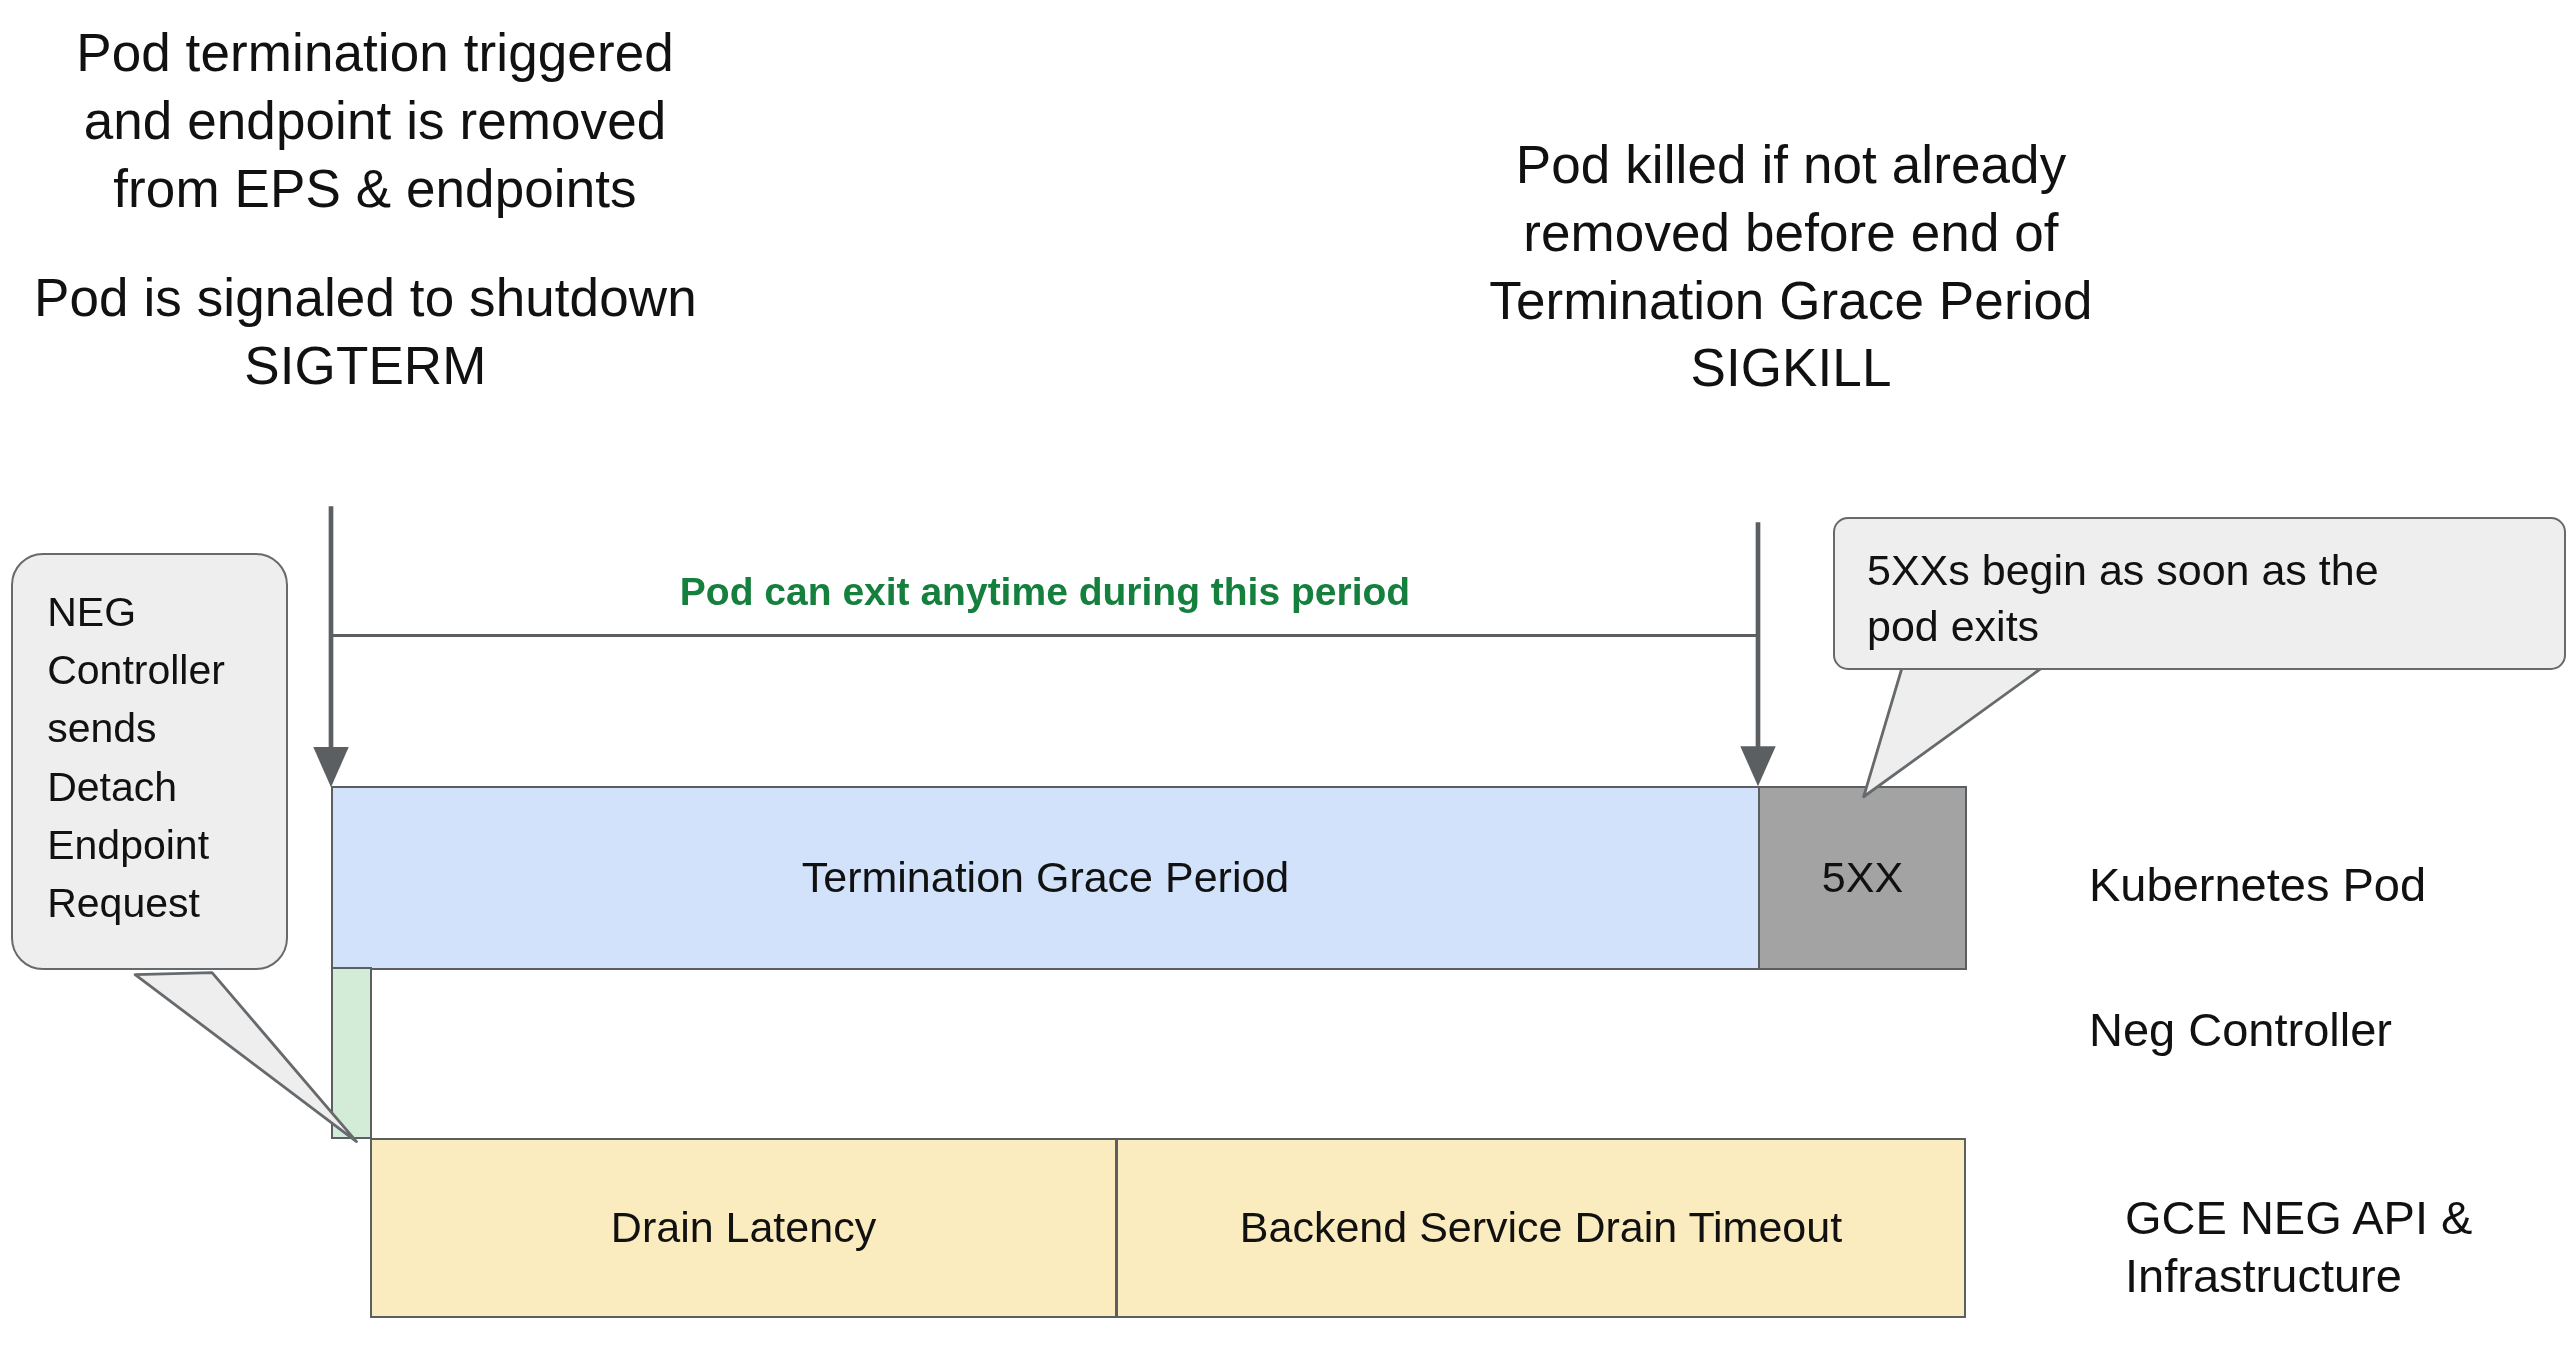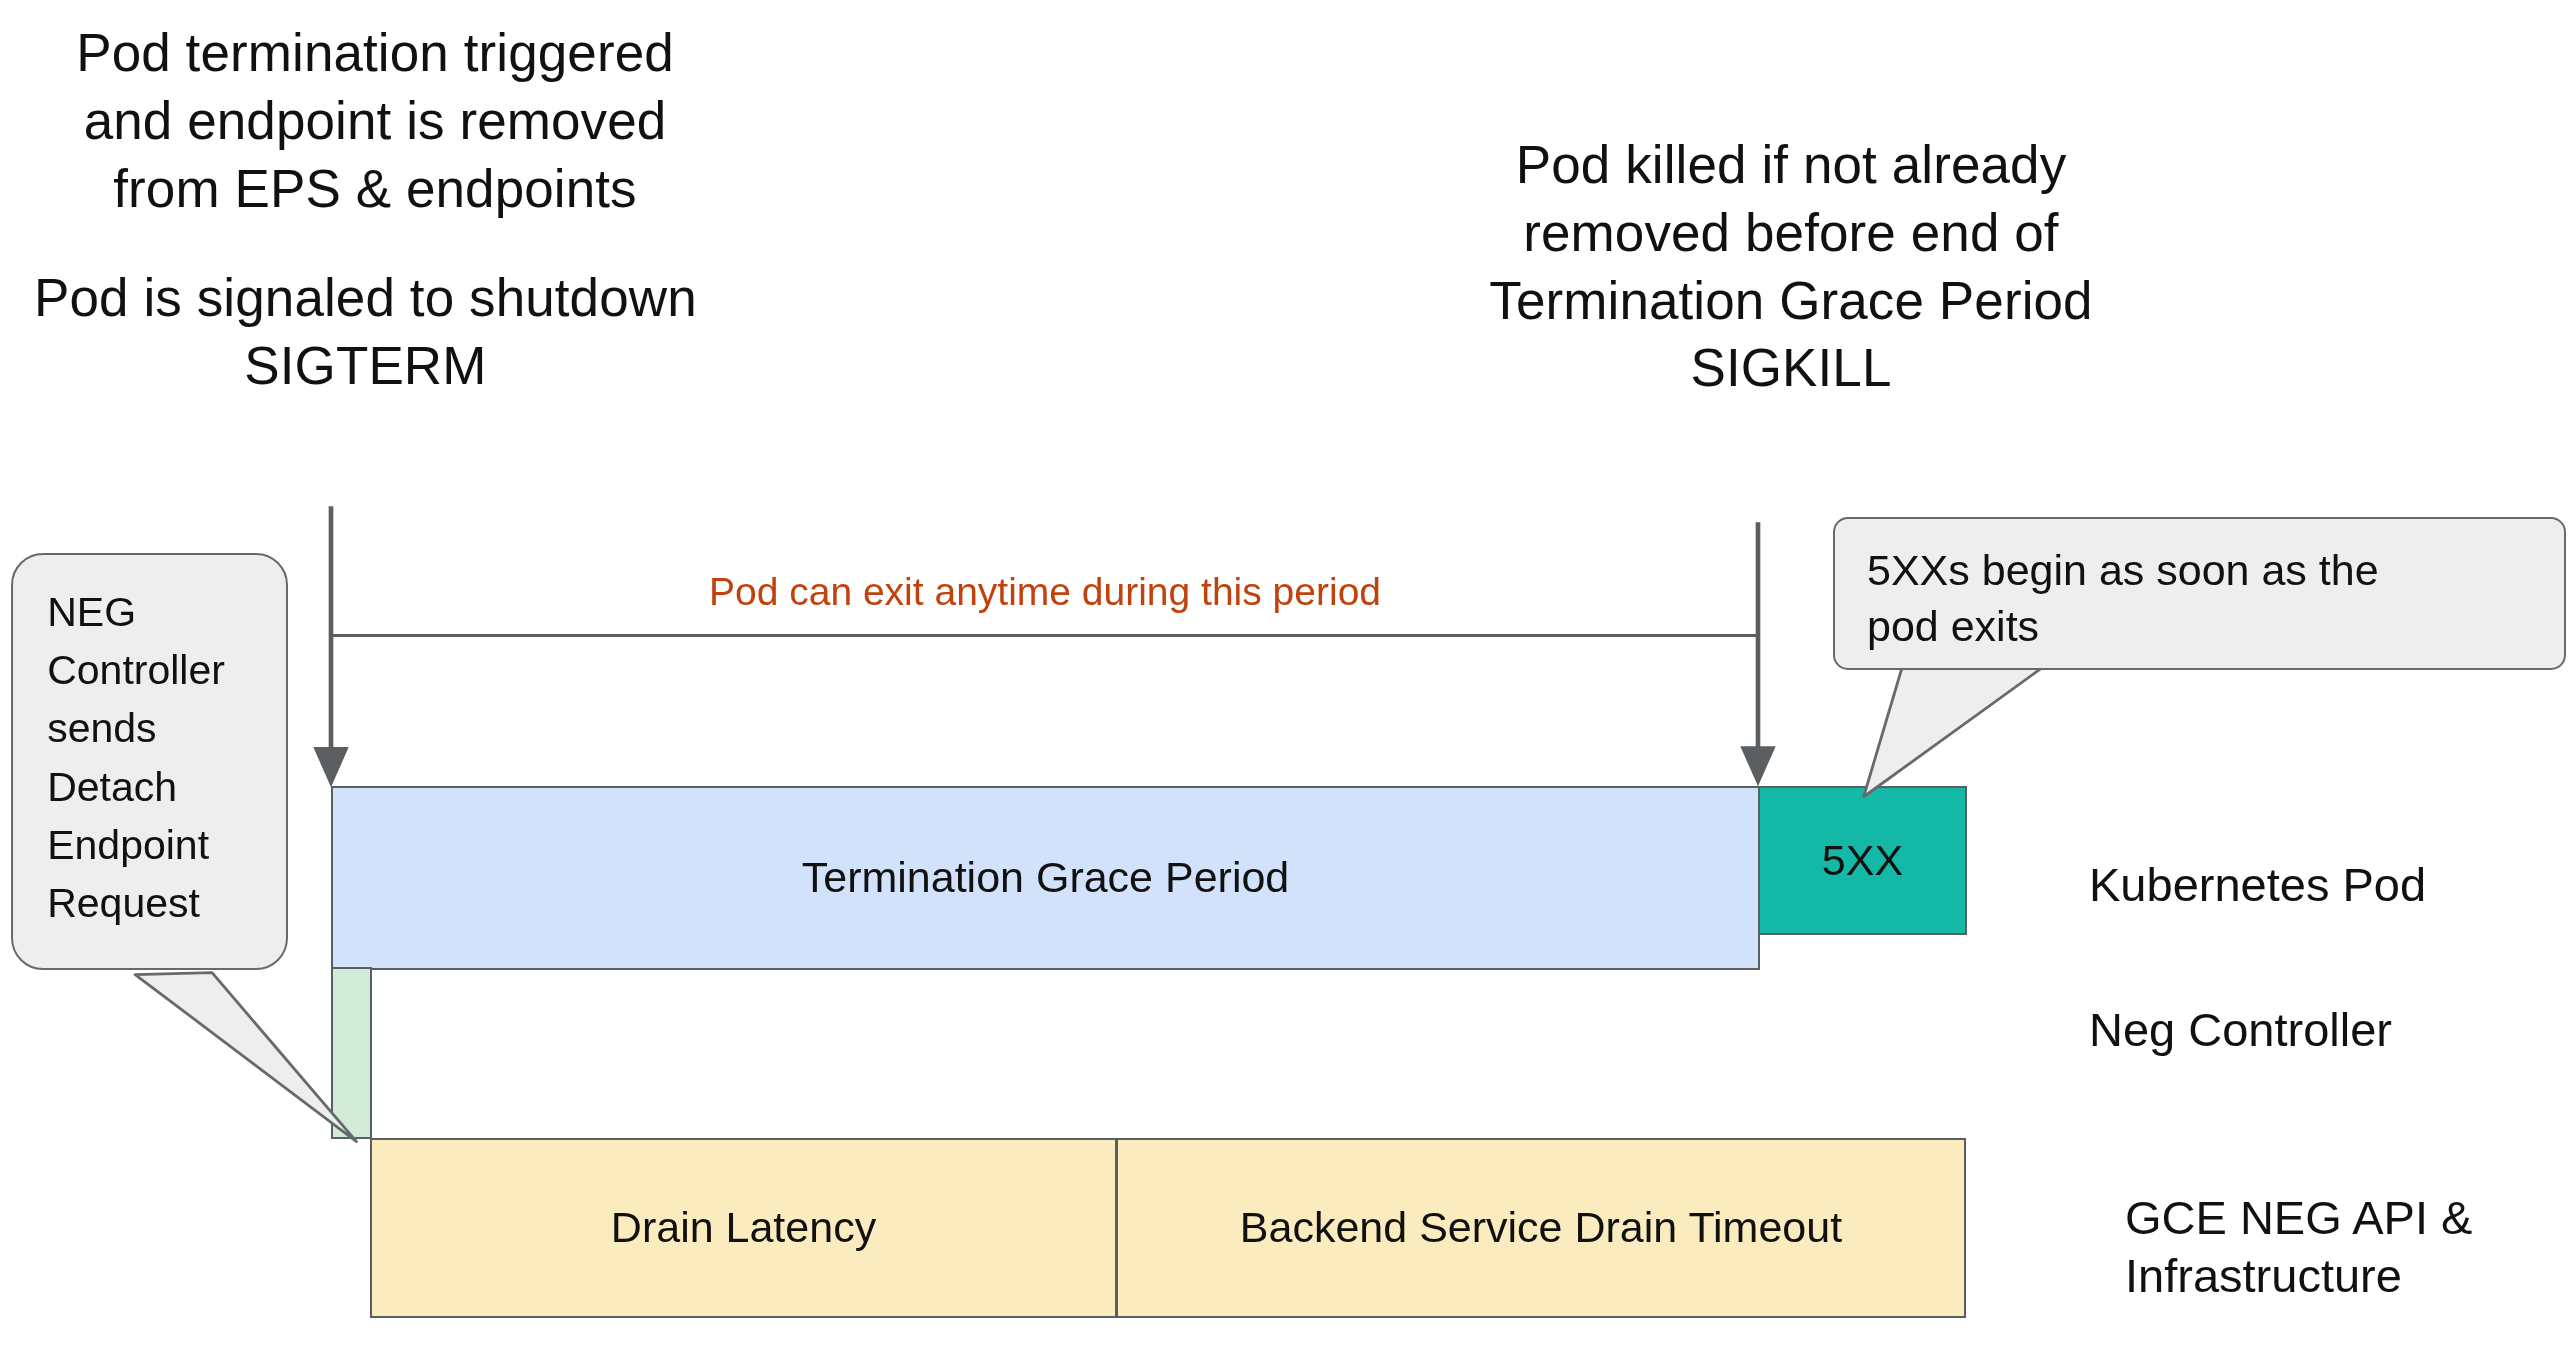--- a/index.html
+++ b/index.html
@@ -54,22 +54,22 @@
     text-align: center;
     white-space: nowrap;
   }
   #bar-tgp {
     left: 331px; top: 786px;
     width: 1429px; height: 184px;
     background: #d2e2fb;
   }
   #bar-5xx {
     left: 1758px; top: 786px;
-    width: 209px; height: 149px;
-    background: #14b8a6;
+    width: 209px; height: 184px;
+    background: #a3a3a3;
   }
   #bar-neg {
     left: 331px; top: 967px;
     width: 41px; height: 172px;
     background: #d2ecd8;
   }
   #bar-drain {
     left: 370px; top: 1138px;
     width: 747px; height: 180px;
     background: #fbecbf;
@@ -98,21 +98,22 @@
     left: 331px; top: 634px;
     width: 1428px; height: 0;
     border-top: 3.7px solid #5b5f62;
   }
   #period-caption {
     position: absolute;
     left: 331px; top: 570px;
     width: 1428px;
     text-align: center;
     font-size: 39px;
-    color: #c2410c;
+    color: #15803d;
+    font-weight: bold;
   }
 
   
   .arrow-svg { position: absolute; overflow: visible; }
 
   
   .callout {
     position: absolute;
     box-sizing: border-box;
     background: #eeeeee;

